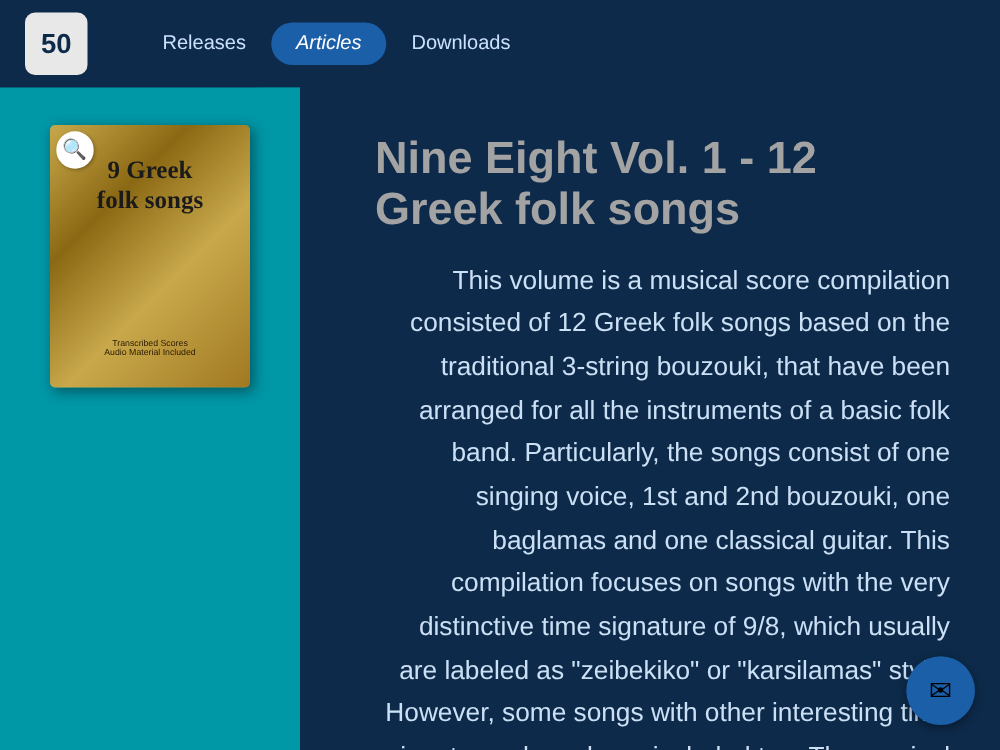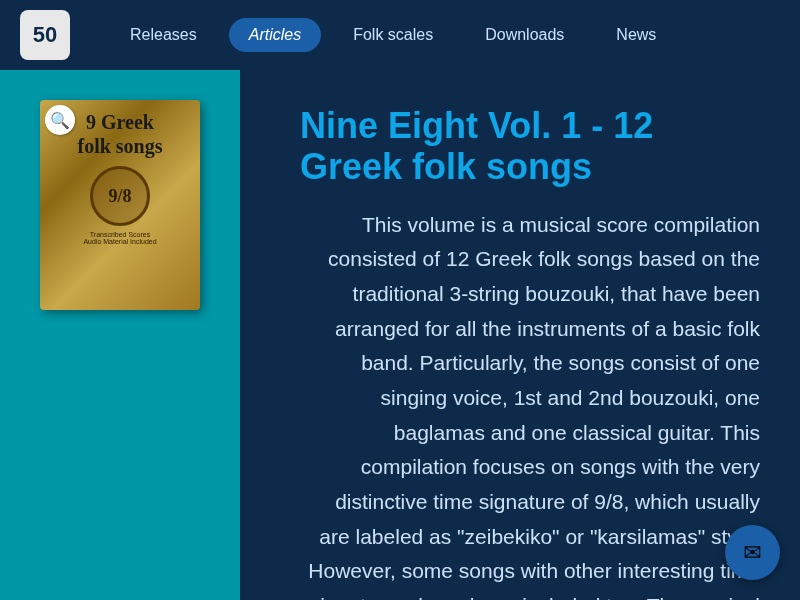--- a/index.html
+++ b/index.html
@@ -28,21 +28,21 @@
       align-items: center;
       justify-content: center;
       font-size: 22px;
       font-weight: bold;
       color: #0d2a4a;
       margin-right: 40px;
       flex-shrink: 0;
     }
     nav {
       display: flex;
-      gap: 12px;
+      gap: 0px;
       align-items: center;
     }
     .nav-item {
       color: #cce0ff;
       text-decoration: none;
       font-size: 16px;
       padding: 8px 20px;
       border-radius: 4px;
       cursor: pointer;
       white-space: nowrap;
@@ -95,22 +95,22 @@
     }
 
     .book-cover {
       width: 160px;
       height: 210px;
       background: linear-gradient(135deg, #c8a84b 0%, #8b6914 30%, #c8a84b 60%, #a07820 100%);
       border-radius: 4px;
       display: flex;
       flex-direction: column;
       align-items: center;
-      justify-content: flex-start;
-      padding: 10px;
+      justify-content: space-between;
+      padding: 24px;
       position: relative;
       box-shadow: 3px 3px 10px rgba(0,0,0,0.4);
     }
 
     .book-title-text {
       color: #1a1a1a;
       font-size: 20px;
       font-weight: bold;
       text-align: center;
       line-height: 1.2;
@@ -188,21 +188,21 @@
       flex: 1;
       background: #0d2a4a;
       padding: 35px 40px 30px 60px;
       overflow: hidden;
       position: relative;
     }
 
     .book-main-title {
       font-size: 36px;
       font-weight: 900;
-      color: #0ea5e9;
+      color: #a3a3a3;
       line-height: 1.15;
       margin-bottom: 20px;
       font-family: Arial Black, Arial, sans-serif;
     }
 
     .book-description {
       font-size: 21px;
       color: #cce0f5;
       line-height: 1.65;
       text-align: right;
@@ -227,36 +227,31 @@
     }
   </style>
 </head>
 <body>
 
 <header class="header">
   <div class="logo">50</div>
   <nav>
     <a class="nav-item">Releases</a>
     <a class="nav-item active">Articles</a>
-    <a class="nav-item">Folk scales</a>
     <a class="nav-item">Downloads</a>
-    <a class="nav-item">News</a>
   </nav>
 </header>
 
 <div class="main">
 
   <aside class="sidebar">
     <div class="book-container">
       <div class="search-icon-overlay">🔍</div>
       <div class="book-cover">
         <div class="book-title-text">9 Greek<br>folk songs</div>
-        <div class="book-circle">
-          <span class="book-circle-text">9/8</span>
-        </div>
         <div class="book-small-text">Transcribed Scores<br>Audio Material Included</div>
       </div>
     </div>
   </aside>
 
   <section class="content">
     <h1 class="book-main-title">Nine Eight Vol. 1 - 12<br>Greek folk songs</h1>
     <p class="book-description">This volume is a musical score compilation consisted of 12 Greek folk songs based on the traditional 3-string bouzouki, that have been arranged for all the instruments of a basic folk band. Particularly, the songs consist of one singing voice, 1st and 2nd bouzouki, one baglamas and one classical guitar. This compilation focuses on songs with the very distinctive time signature of 9/8, which usually are labeled as "zeibekiko" or "karsilamas" style. However, some songs with other interesting time signatures, have been included too. The musical arrangements presented here are the outcome of a very thorough work, so that they remain devoted to the original compositions, but also maintain their balance between the beautiful plain the music phrases and the rich and challenging playing.</p>
     <div class="email-button">✉</div>
   </section>

